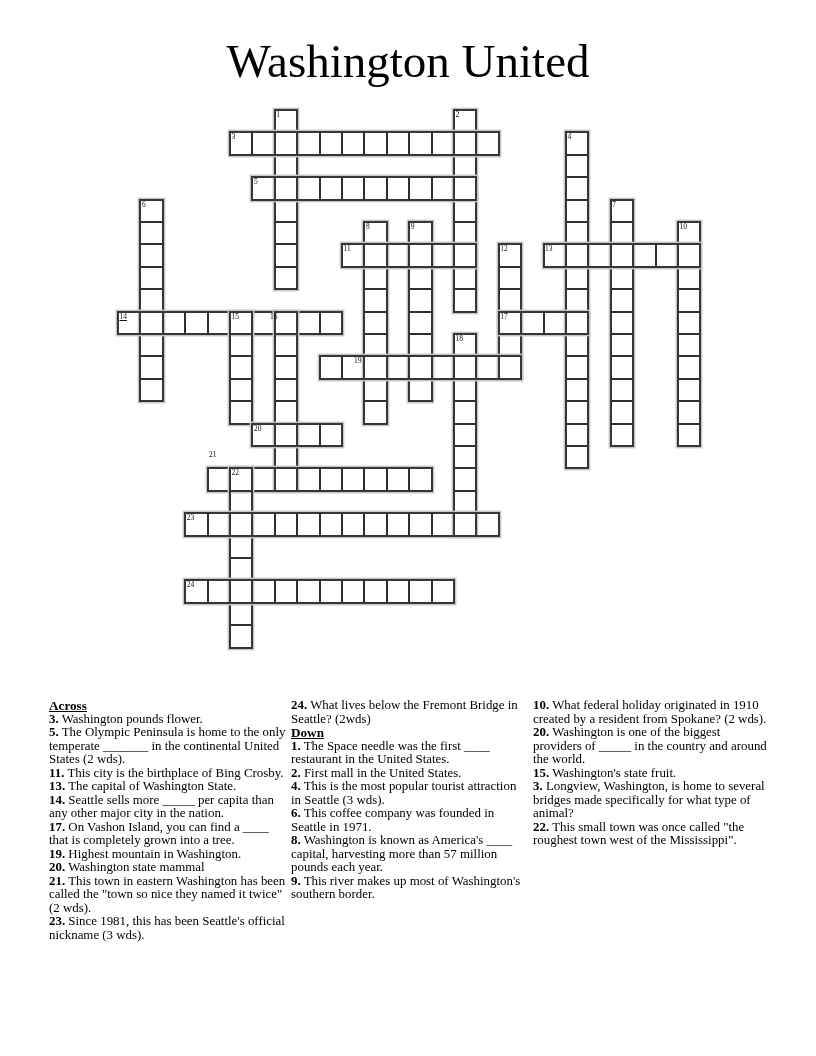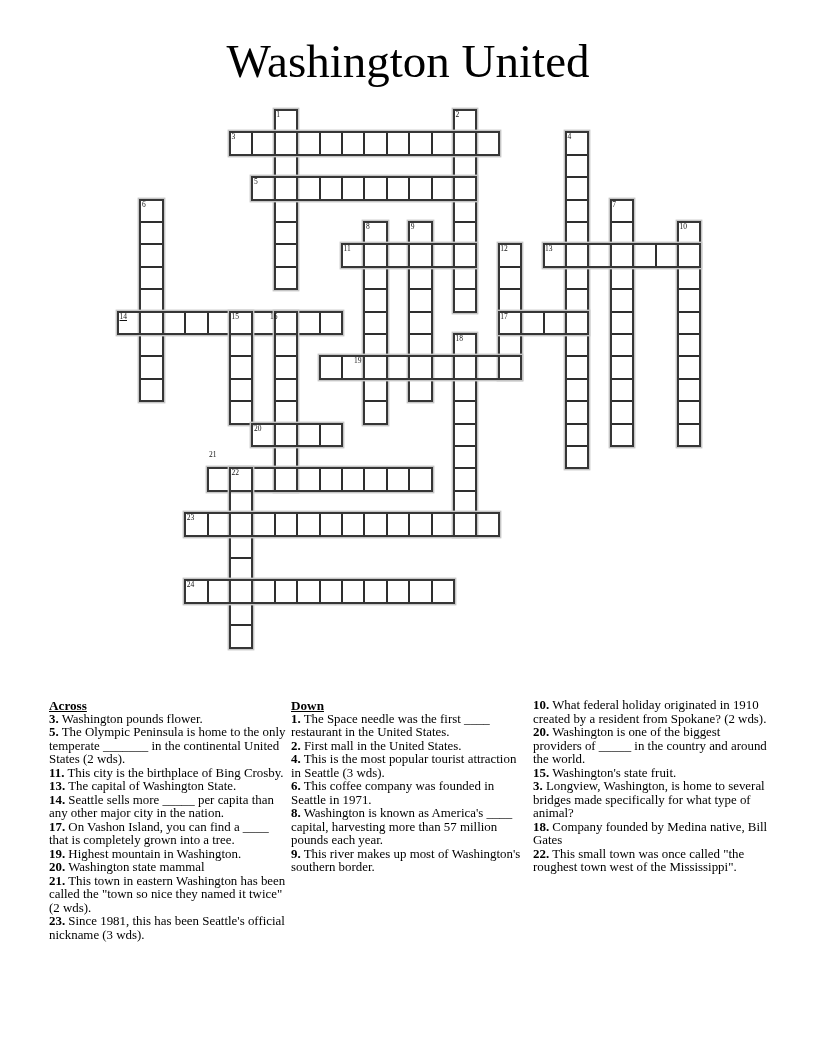--- a/index.html
+++ b/index.html
@@ -282,30 +282,30 @@
         <div class="clue"><b>11.</b> <span>This city is the birthplace of Bing Crosby.</span></div>
         <div class="clue"><b>13.</b> <span>The capital of Washington State.</span></div>
         <div class="clue"><b>14.</b> <span>Seattle sells more _____ per capita than any other major city in the nation.</span></div>
         <div class="clue"><b>17.</b> <span>On Vashon Island, you can find a ____ that is completely grown into a tree.</span></div>
         <div class="clue"><b>19.</b> <span>Highest mountain in Washington.</span></div>
         <div class="clue"><b>20.</b> <span>Washington state mammal</span></div>
         <div class="clue"><b>21.</b> <span>This town in eastern Washington has been called the "town so nice they named it twice" (2 wds).</span></div>
         <div class="clue"><b>23.</b> <span>Since 1981, this has been Seattle's official nickname (3 wds).</span></div>
       </div>
     <div class="ccol">
+        <div class="clue"><b>24.</b> <span>What lives below the Fremont Bridge in Seattle? (2wds)</span></div>
         <div class="chead">Down</div>
         <div class="clue"><b>1.</b> <span>The Space needle was the first ____ restaurant in the United States.</span></div>
         <div class="clue"><b>2.</b> <span>First mall in the United States.</span></div>
         <div class="clue"><b>4.</b> <span>This is the most popular tourist attraction in Seattle (3 wds).</span></div>
         <div class="clue"><b>6.</b> <span>This coffee company was founded in Seattle in 1971.</span></div>
         <div class="clue"><b>8.</b> <span>Washington is known as America's ____ capital, harvesting more than 57 million pounds each year.</span></div>
         <div class="clue"><b>9.</b> <span>This river makes up most of Washington's southern border.</span></div>
       </div>
     <div class="ccol">
         <div class="clue"><b>10.</b> <span>What federal holiday originated in 1910 created by a resident from Spokane? (2 wds).</span></div>
         <div class="clue"><b>20.</b> <span>Washington is one of the biggest providers of _____ in the country and around the world.</span></div>
         <div class="clue"><b>15.</b> <span>Washington's state fruit.</span></div>
         <div class="clue"><b>3.</b> <span>Longview, Washington, is home to several bridges made specifically for what type of animal?</span></div>
-        <div class="clue"><b>18.</b> <span>Company founded by Medina native, Bill Gates</span></div>
         <div class="clue"><b>22.</b> <span>This small town was once called "the roughest town west of the Mississippi".</span></div>
       </div>
   </div>
 </div>
 
 </body></html>

